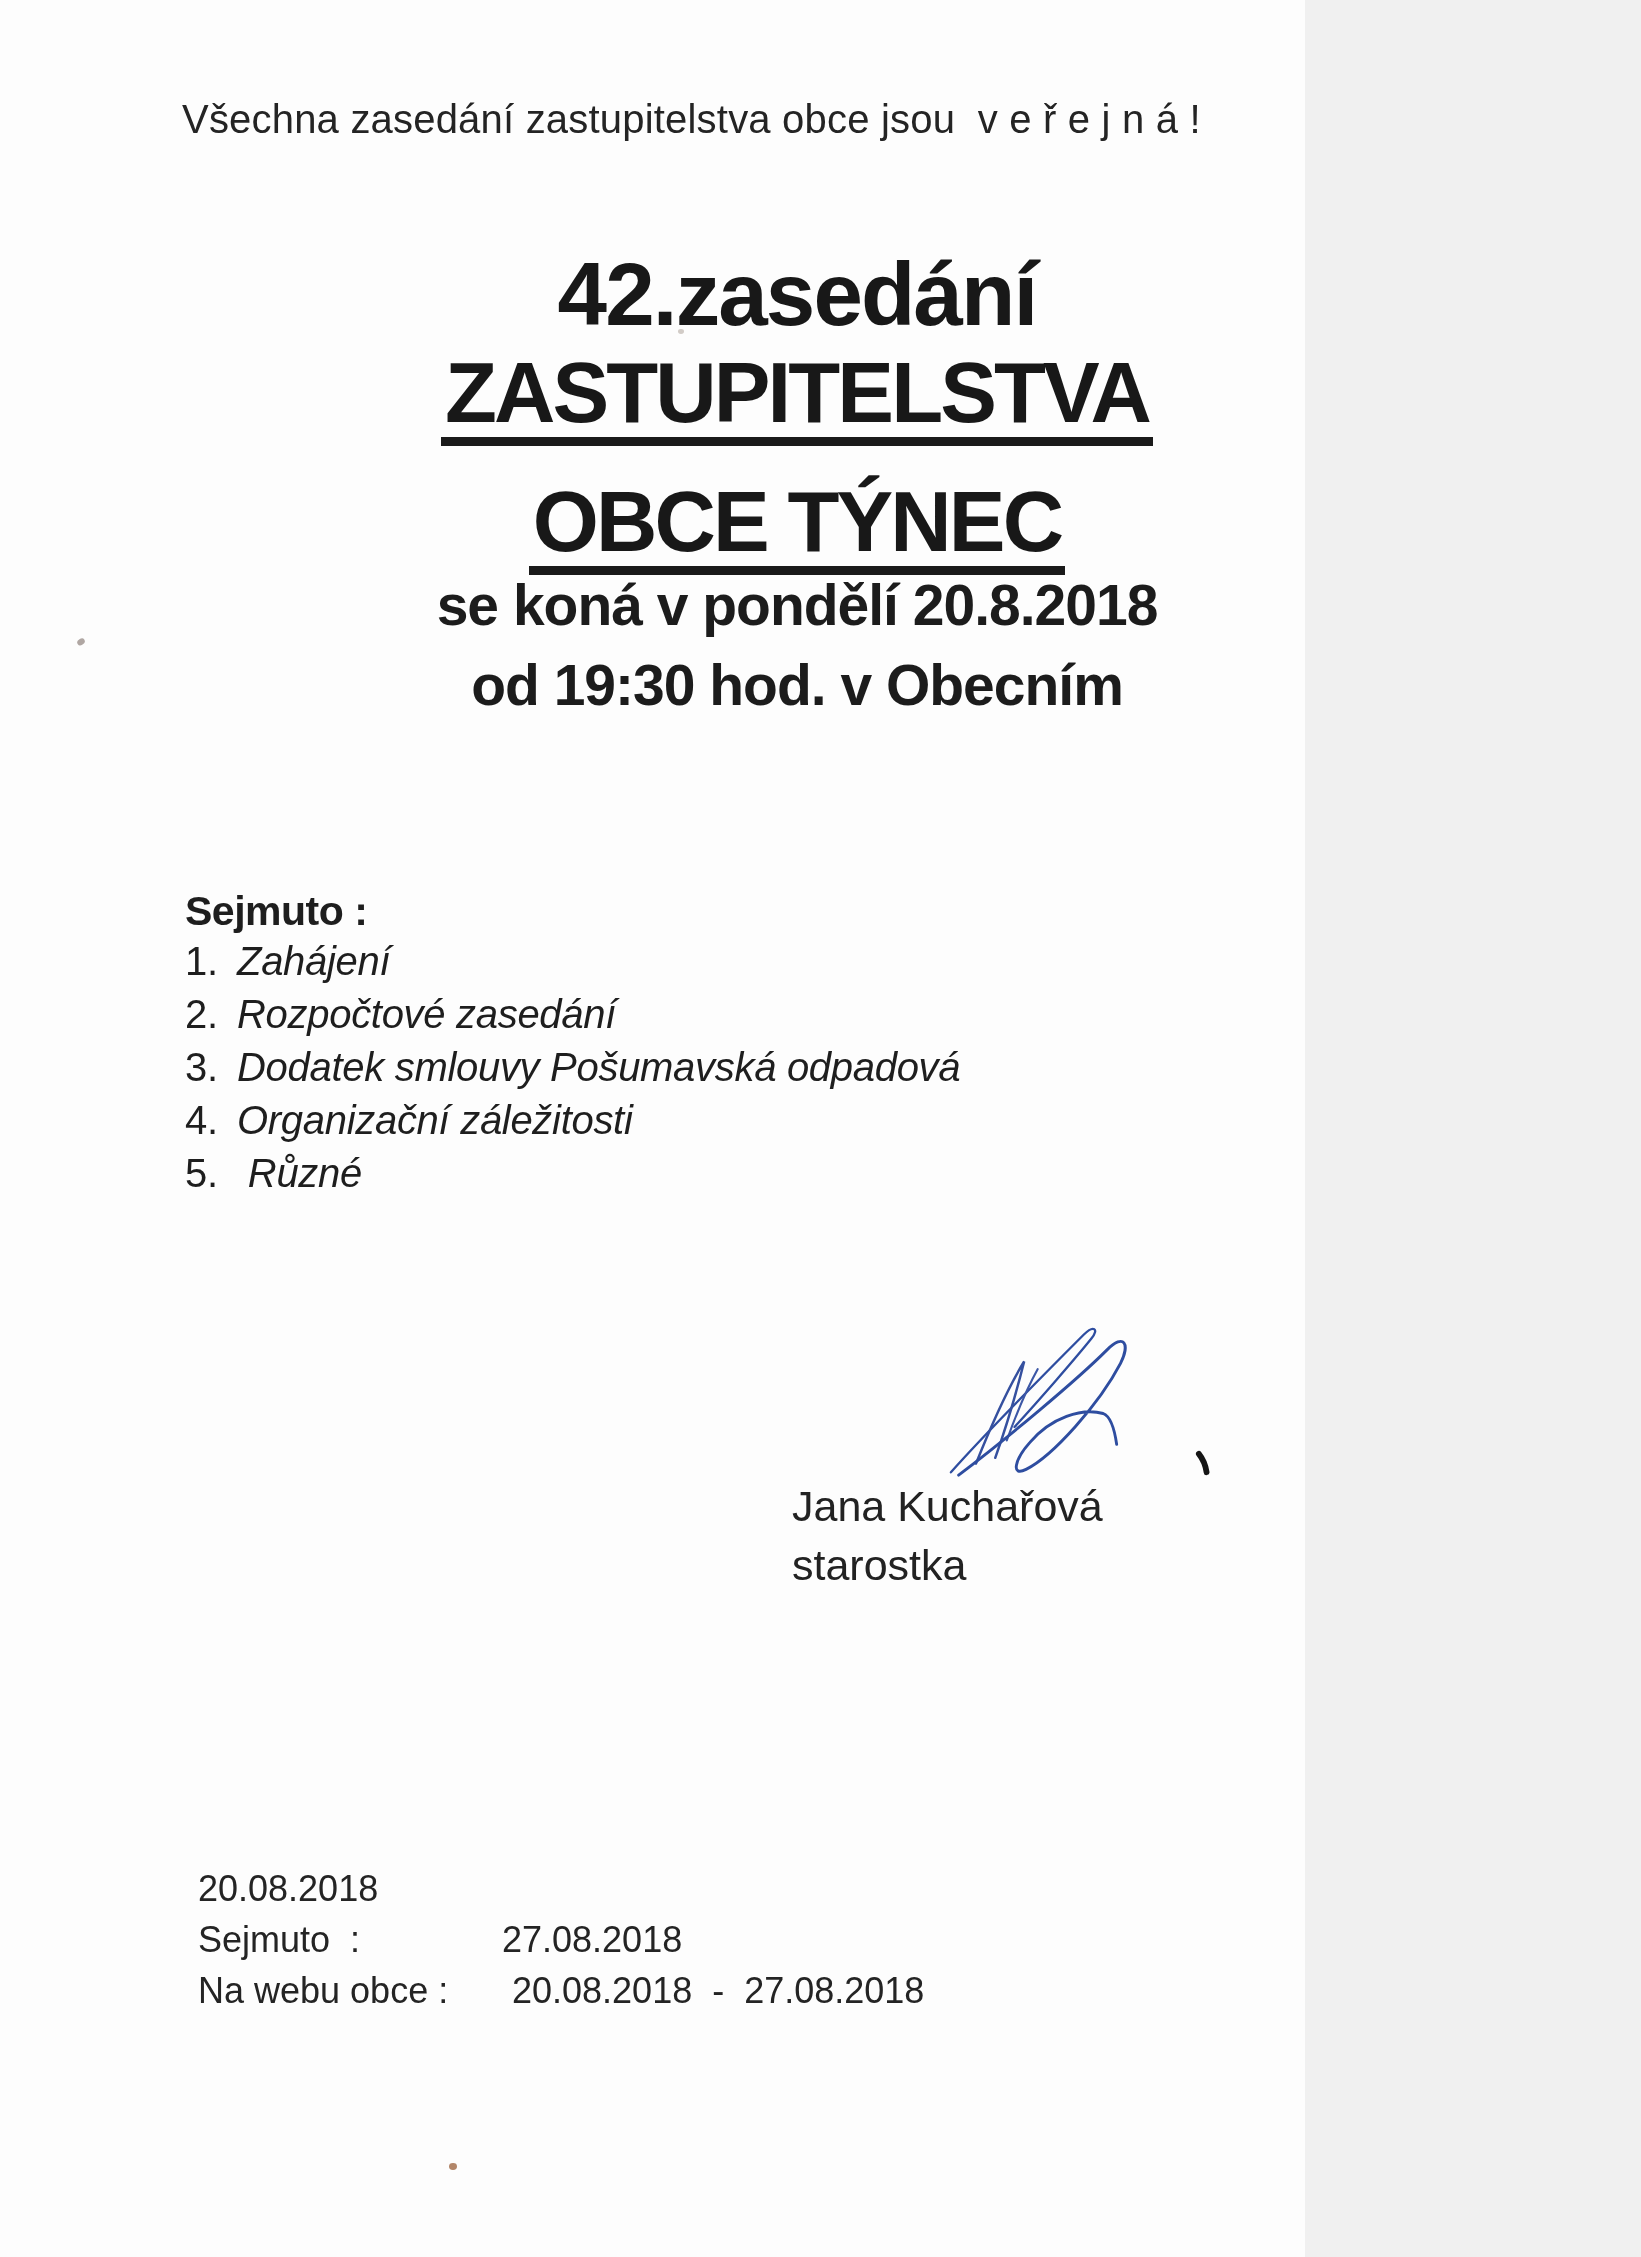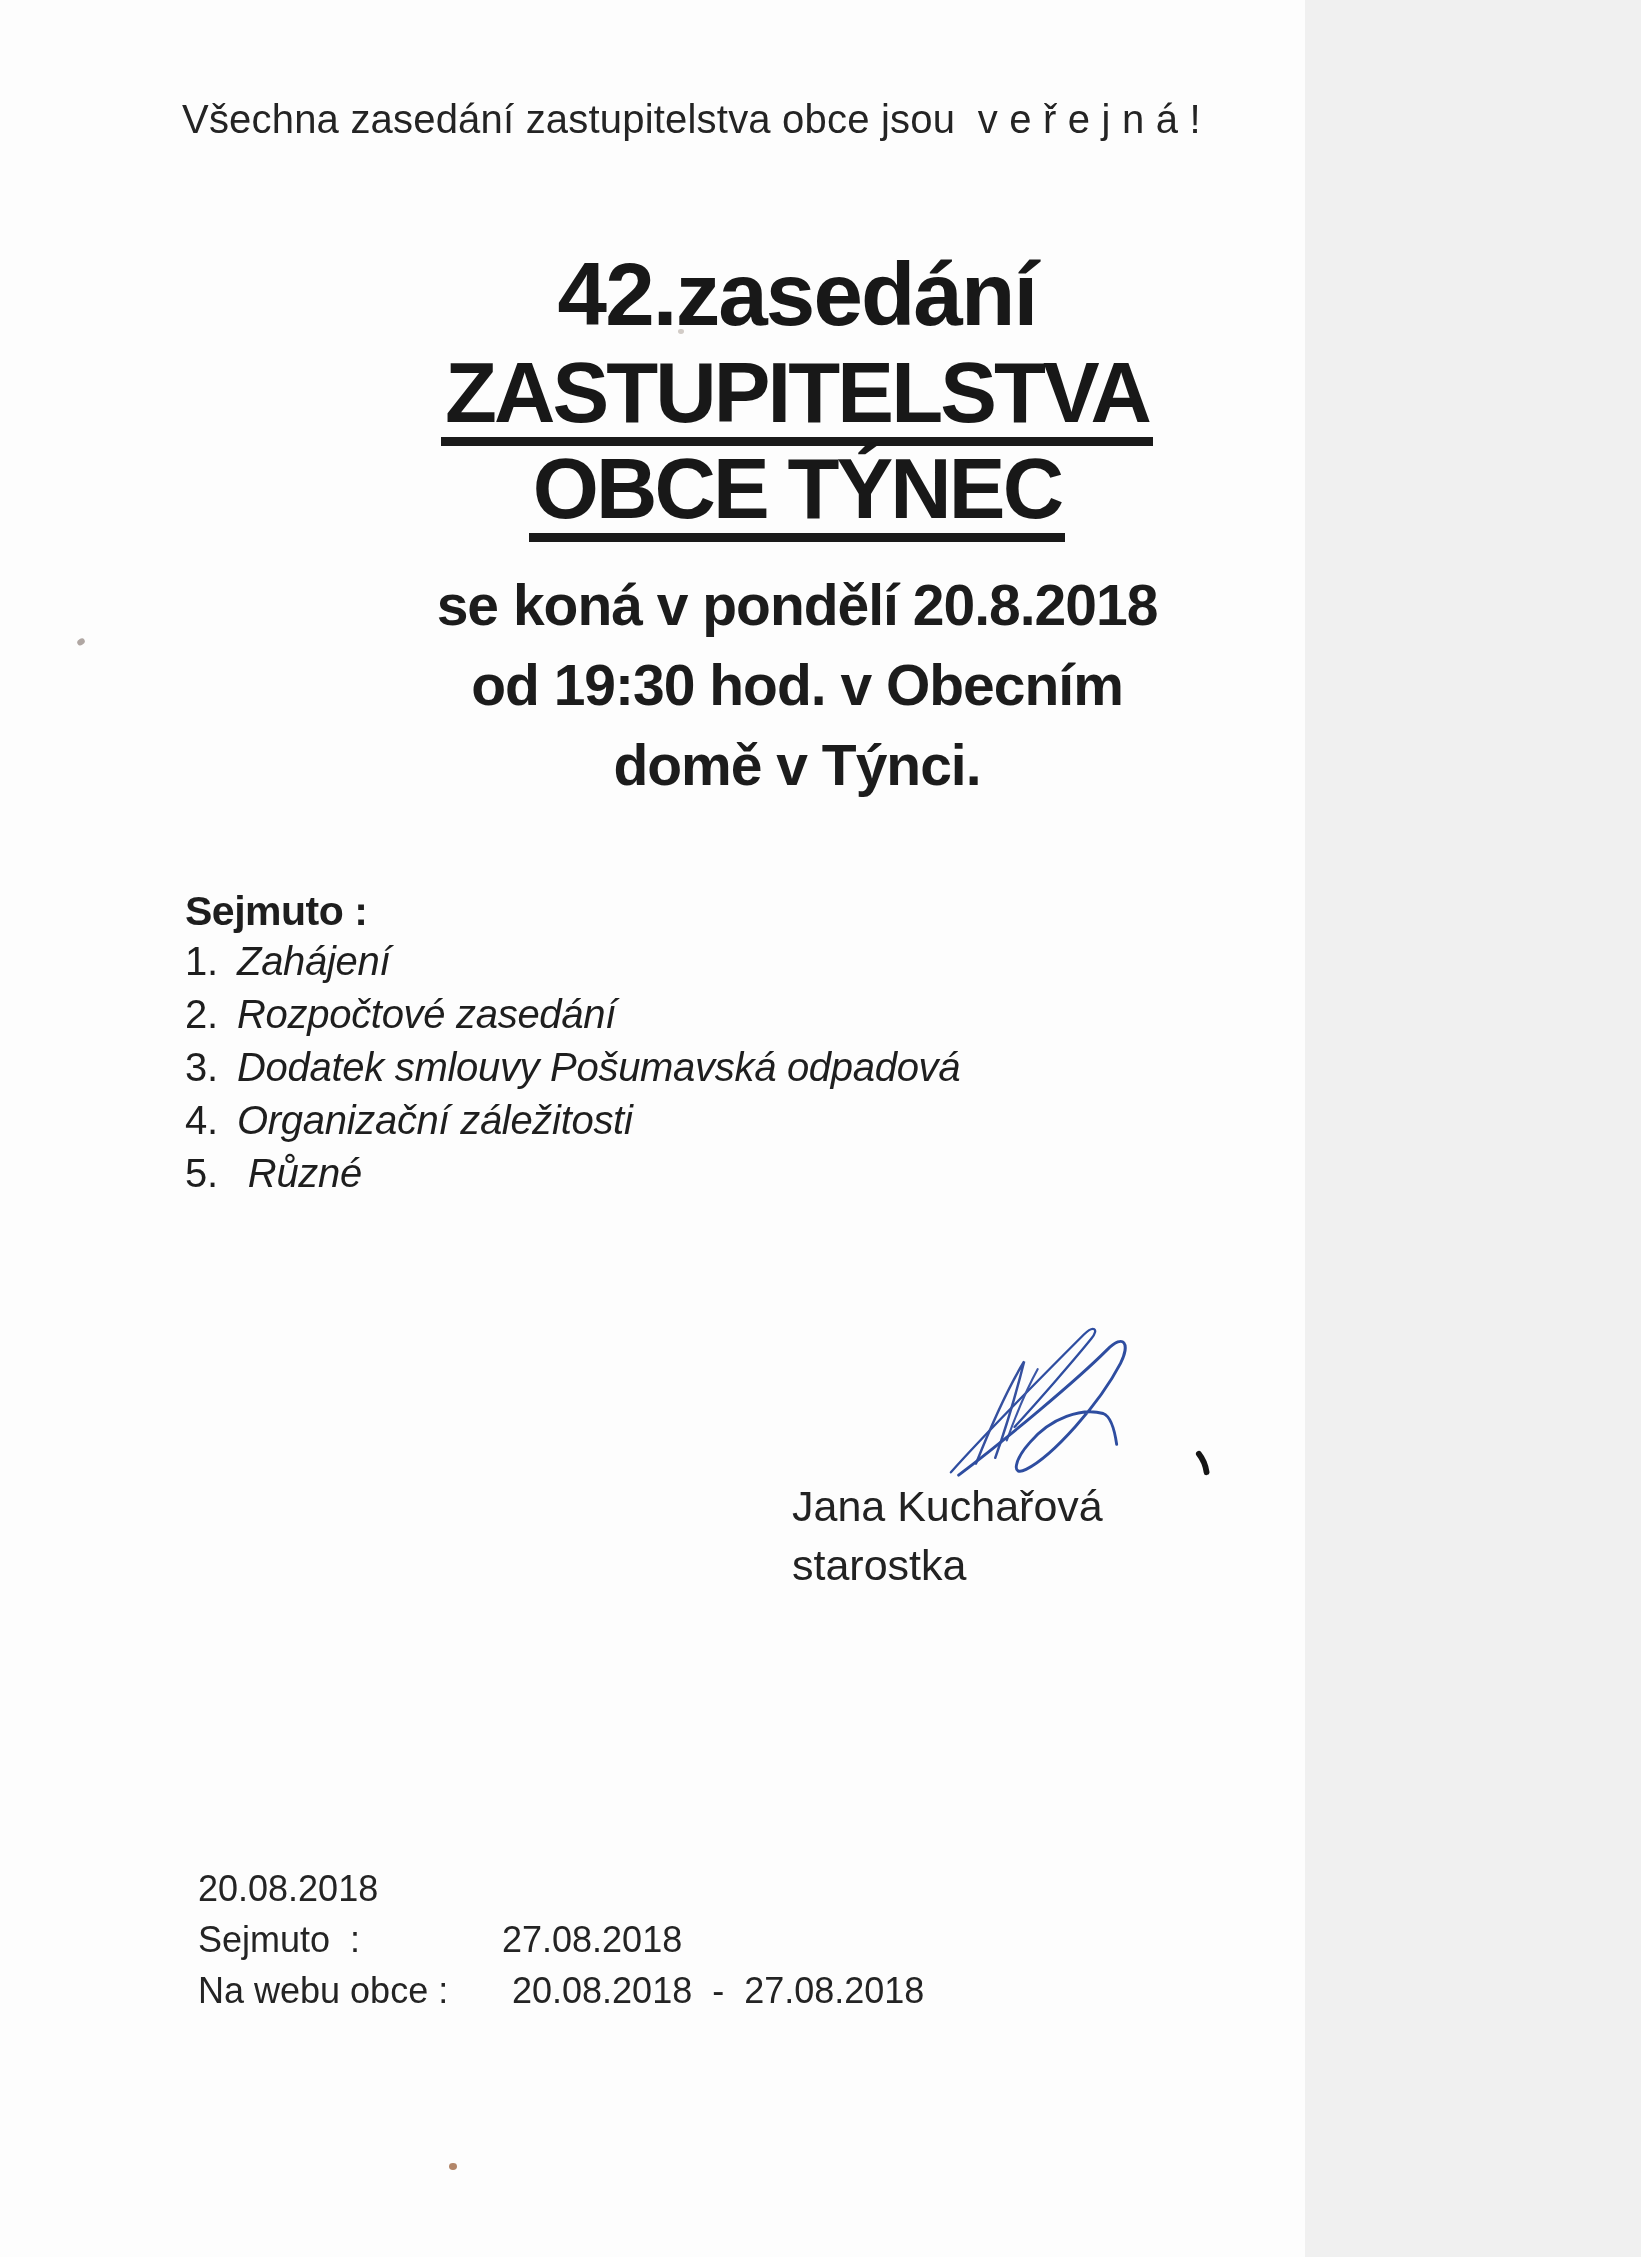--- a/index.html
+++ b/index.html
@@ -23,21 +23,21 @@
   .title-block {
     position: absolute; left: 290px; top: 0; width: 1014px; height: 869px;
     text-align: center;
   }
   .title-line1 {
     position: absolute; top: 250px; width: 100%;
     font-size: 89px; font-weight: bold; letter-spacing: -1.9px; line-height: 1;
     color: #181818;
   }
   .title-line2 { position: absolute; top: 350px; width: 100%; line-height: 1; }
-  .title-line3 { position: absolute; top: 446px; width: 100%; line-height: 1; }
+  .title-line3 { position: absolute; top: 479px; width: 100%; line-height: 1; }
   .underlined {
     display: inline-block;
     font-size: 85px; font-weight: bold; letter-spacing: -2.9px; line-height: 1;
     color: #181818;
     border-bottom: 9.7px solid #1a1a1a;
     padding: 0 3.9px 1.9px 3.9px;
   }
   .schedule {
     position: absolute; top: 565px; width: 100%;
     font-size: 57px; font-weight: bold; letter-spacing: -1px;
@@ -84,21 +84,20 @@
     <div class="title-line1">42.zasedání</div>
     <div class="title-line2">
       <span class="underlined">ZASTUPITELSTVA</span>
     </div>
     <div class="title-line3">
       <span class="underlined">OBCE TÝNEC</span>
     </div>
     <div class="schedule">
       <div>se koná v pondělí 20.8.2018</div>
       <div>od 19:30 hod. v Obecním</div>
-      <div>domě v Týnci.</div>
     </div>
   </div>
 
   <div class="program-heading">Sejmuto :</div>
 
   <div class="program-list">
     <div class="program-item">
       <span class="program-num">1.</span>
       <span class="program-text">Zahájení</span>
     </div>

